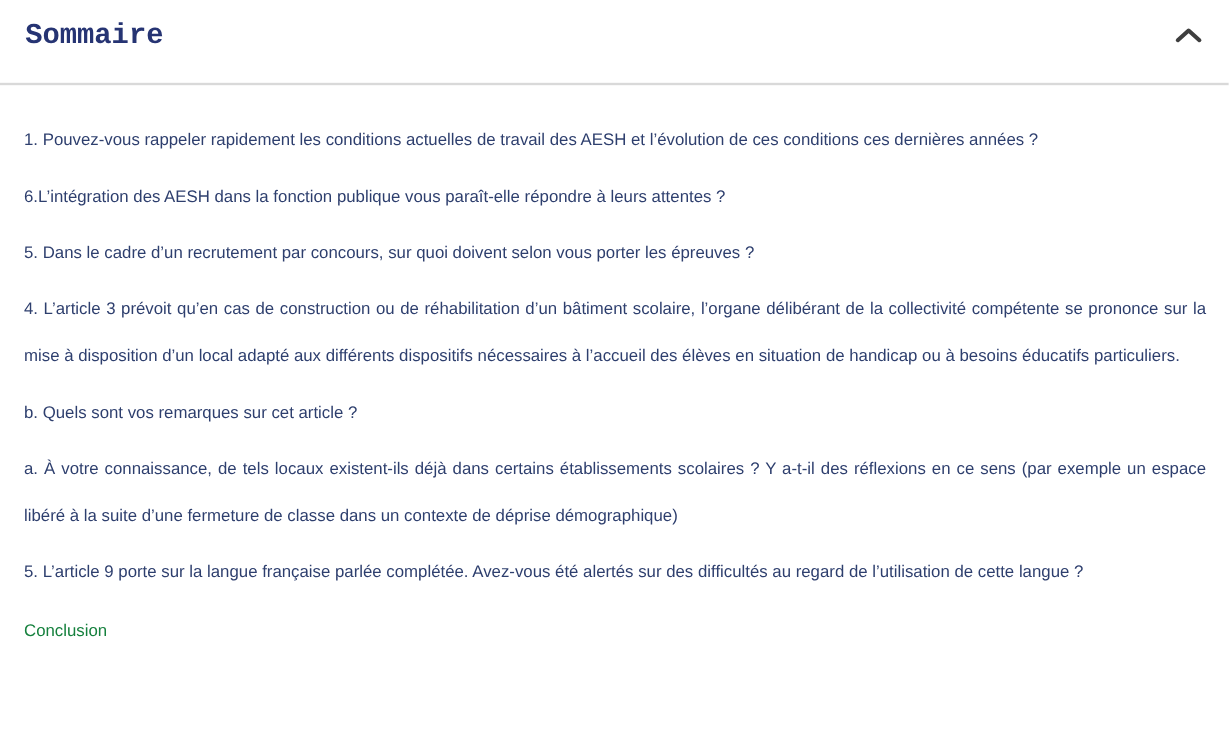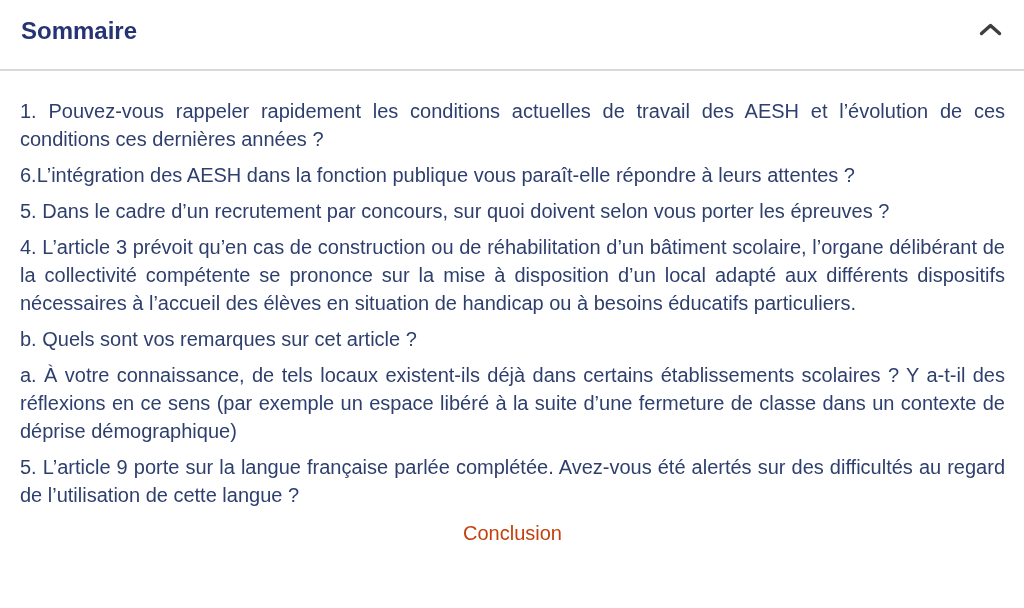--- a/index.html
+++ b/index.html
@@ -17,20 +17,21 @@
     height: 608px;
     background: #ffffff;
   }
   .accordion-header {
     display: flex;
     align-items: center;
     justify-content: space-between;
     padding: 15px 22px 0 21px;
     height: 46px;
     cursor: pointer;
+    font-family: Liberation Mono, monospace;
   }
   .accordion-title {
     margin: 0;
     font-size: 24px;
     line-height: 30px;
     font-weight: 700;
     color: #263473;
   }
   .chevron-btn {
     display: flex;
@@ -45,29 +46,29 @@
     margin-top: 23px;
     width: 1024px;
     height: 0;
     border-top: 2px solid #d9d9d9;
   }
   .toc {
     padding: 26px 19px 0 20px;
   }
   .toc-item {
     margin: 0 0 8px 0;
-    font-size: 20px;
-    line-height: 28px;
+    font-size: 14px;
+    line-height: 39px;
     color: #2e3f6e;
     text-align: justify;
     cursor: pointer;
   }
   .toc-item.conclusion {
-    color: #c2410c;
-    text-align: center;
+    color: #15803d;
+    text-align: left;
     margin-top: 10px;
   }
 </style>
 </head>
 <body>
 
 <div class="page">
 
   <div class="accordion-header">
     <h2 class="accordion-title">Sommaire</h2>

